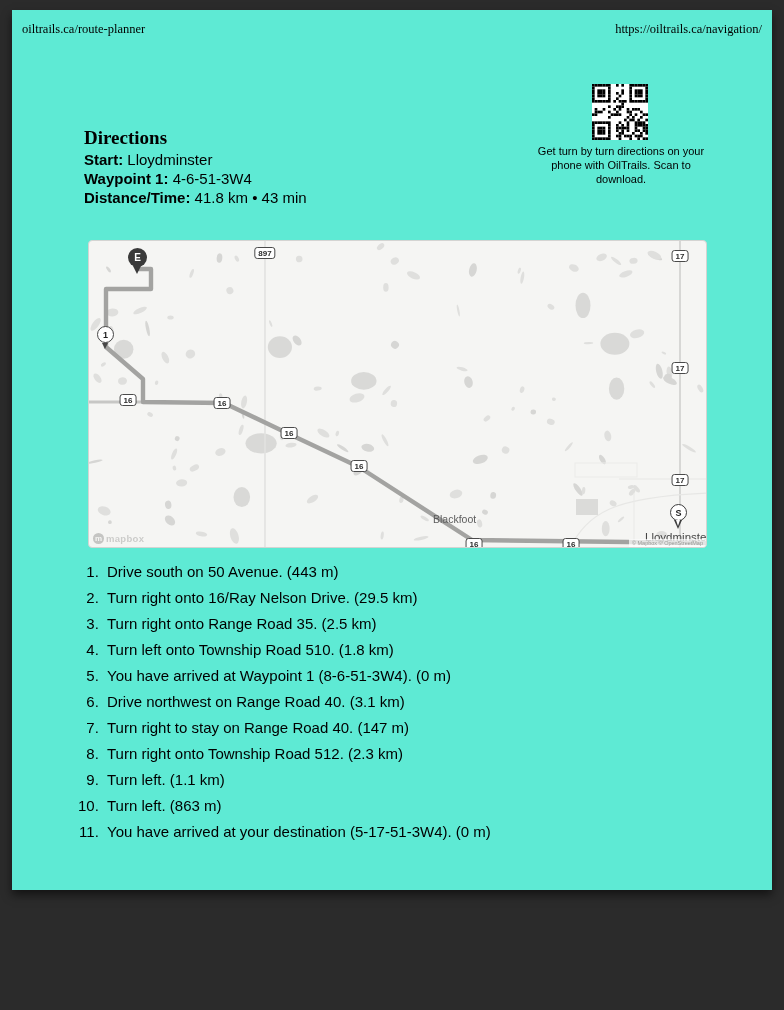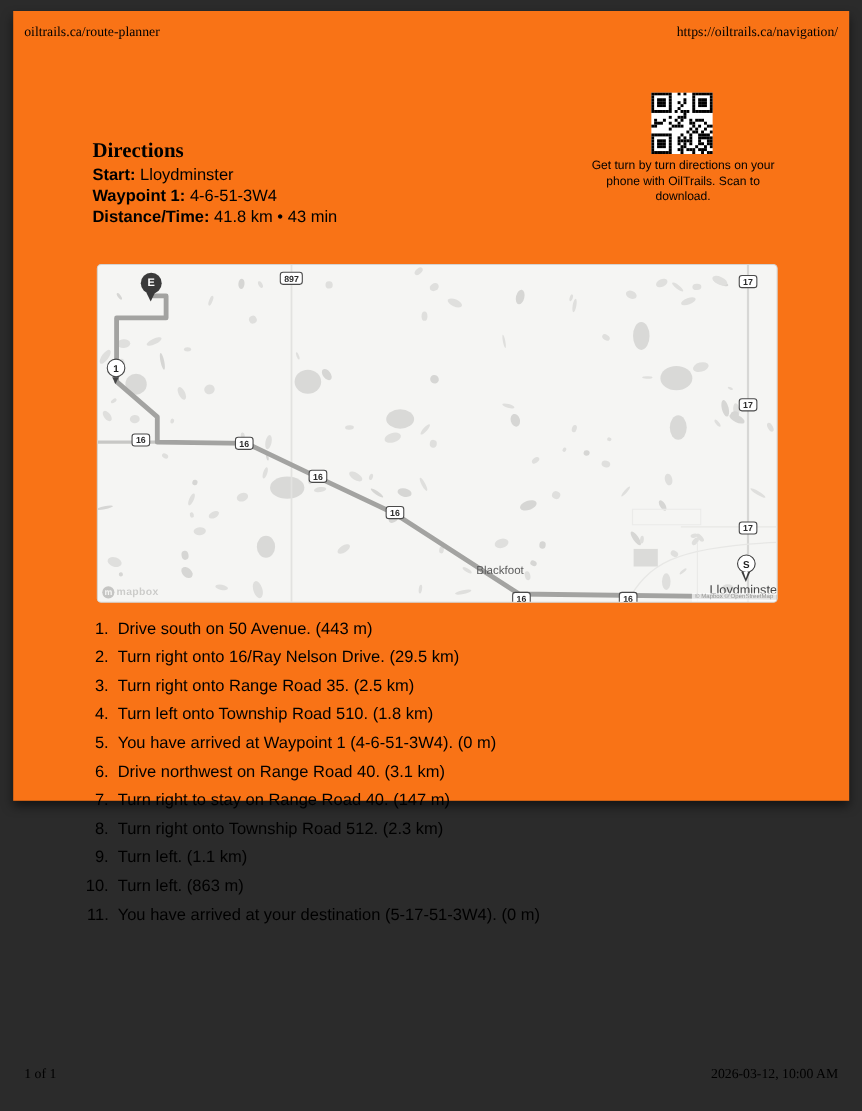--- a/index.html
+++ b/index.html
@@ -4,22 +4,22 @@
 <style>
   html,body{margin:0;padding:0;}
   body{
     width:784px;height:1010px;position:relative;
     background:#2b2b2b;
     font-family:"Liberation Sans",sans-serif;
     -webkit-font-smoothing:antialiased;
     overflow:hidden;
   }
   .page{
-    position:absolute;left:12px;top:10px;width:760px;height:718px;
-    background:#f97316;
+    position:absolute;left:12px;top:10px;width:760px;height:880px;
+    background:#5eead4;
     box-shadow:0 5px 9px rgba(0,0,0,0.55);
   }
   
   .print-meta{
     position:absolute;left:10px;right:10px;
     font-family:"Liberation Serif",serif;font-size:12.5px;color:#000;
     display:flex;justify-content:space-between;
   }
   .print-header{top:12px;}
   .print-footer{top:959px;}
@@ -515,27 +515,23 @@
       <span class="mb-word">mapbox</span>
     </div>
     <div class="map-attrib">© Mapbox © OpenStreetMap</div>
   </div>
 
   <ol class="dir-list">
     <li>Drive south on 50 Avenue. (443 m)</li>
     <li>Turn right onto 16/Ray Nelson Drive. (29.5 km)</li>
     <li>Turn right onto Range Road 35. (2.5 km)</li>
     <li>Turn left onto Township Road 510. (1.8 km)</li>
-    <li>You have arrived at Waypoint 1 (4-6-51-3W4). (0 m)</li>
+    <li>You have arrived at Waypoint 1 (8-6-51-3W4). (0 m)</li>
     <li>Drive northwest on Range Road 40. (3.1 km)</li>
     <li>Turn right to stay on Range Road 40. (147 m)</li>
     <li>Turn right onto Township Road 512. (2.3 km)</li>
     <li>Turn left. (1.1 km)</li>
     <li>Turn left. (863 m)</li>
     <li>You have arrived at your destination (5-17-51-3W4). (0 m)</li>
   </ol>
 
-  <div class="print-meta print-footer">
-    <span>1 of 1</span>
-    <span>2026-03-12, 10:00 AM</span>
-  </div>
 
 </div>
 
 </body></html>

